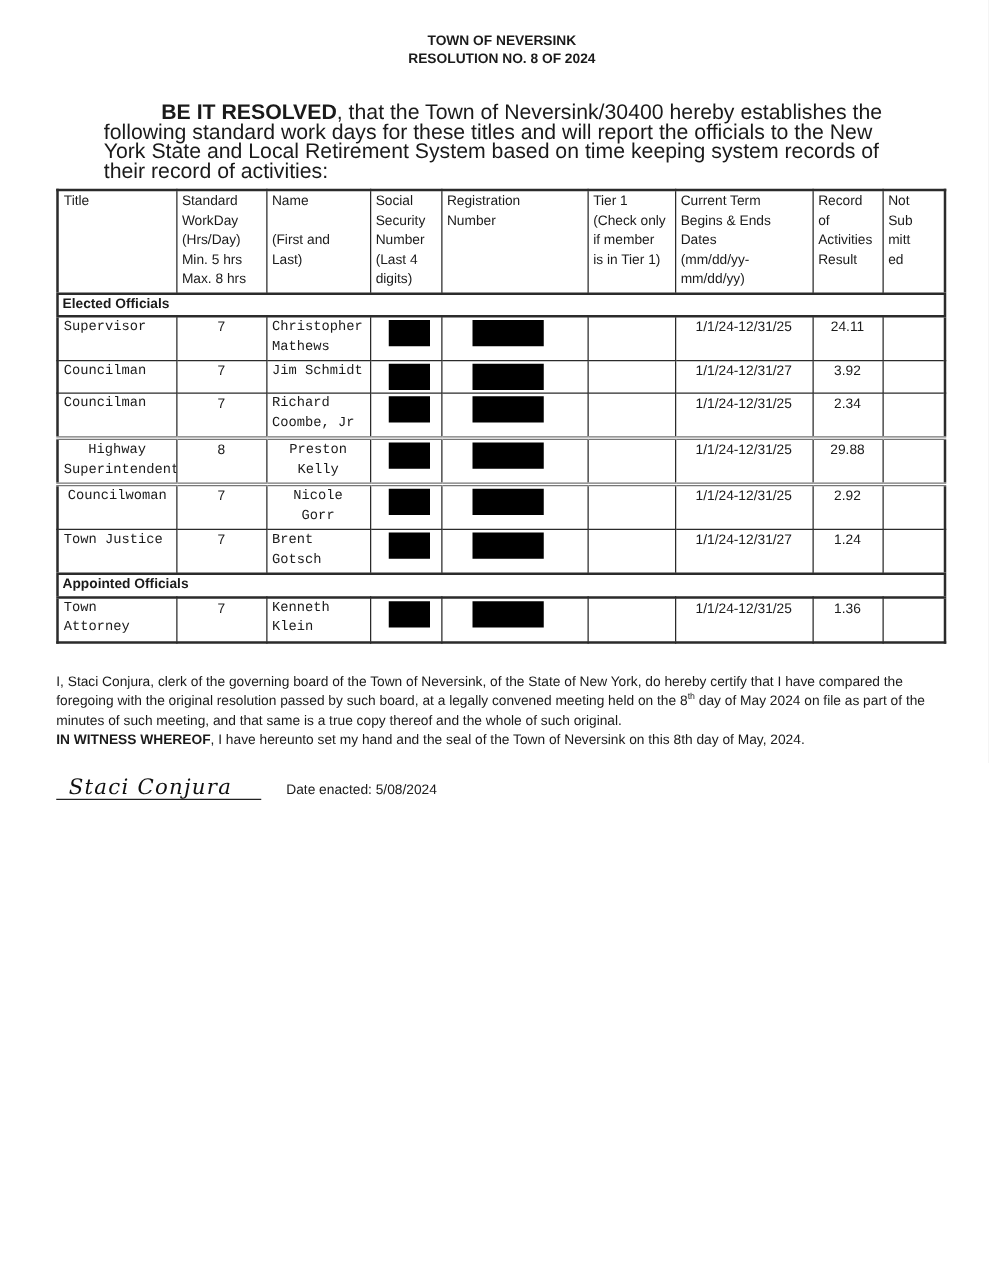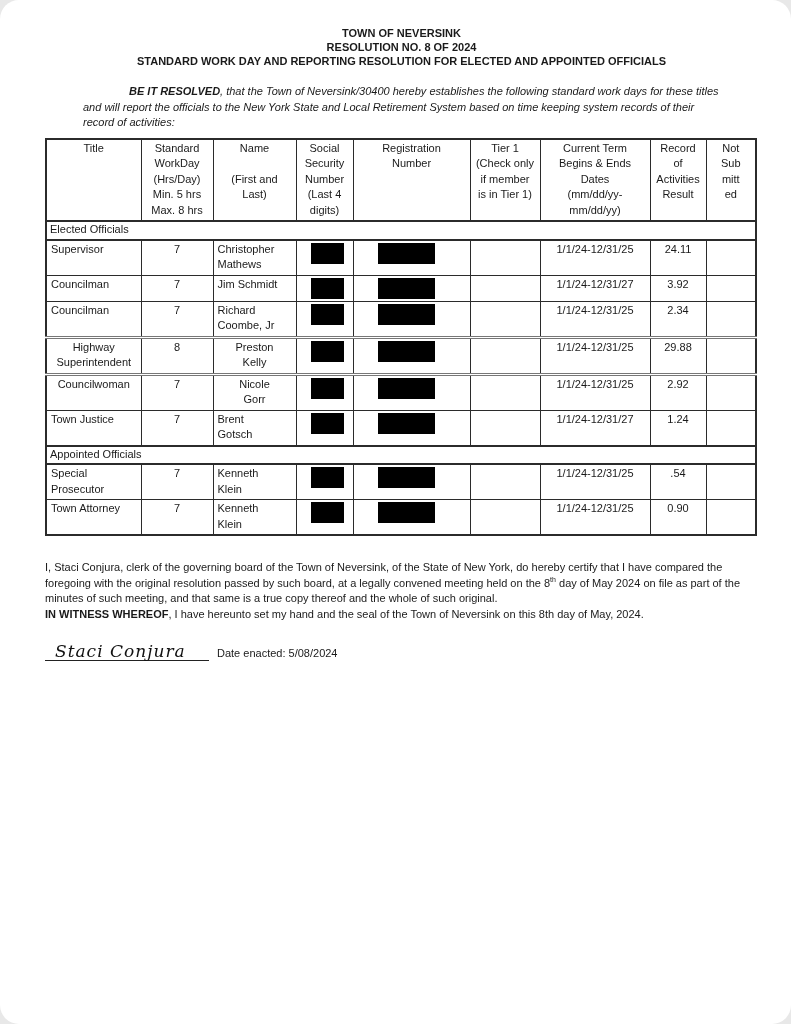--- a/index.html
+++ b/index.html
@@ -5,55 +5,53 @@
   html,body{margin:0;padding:0;background:#e8e8e8;}
   .page{
     position:relative;
     width:791px;height:1024px;
     background:#ffffff;
     font-family:"Liberation Sans",sans-serif;
     color:#1a1a1a;
     box-sizing:border-box;
     padding:26px 33px 0 45px;
     overflow:hidden;
-    border-radius:19px;
   }
   
   .doc-heading{text-align:center;font-weight:bold;font-size:11px;line-height:14px;}
   
   .resolve-para{
-    margin:16px 8px 0 38px;
-    font-size:11px;line-height:15.5px;
+    margin:28px 8px 0 38px;
+    font-size:17px;line-height:15.5px;
     text-indent:46px;
     max-width:640px;
-    font-style:italic;
   }
   .resolve-para b, .cert b{font-weight:bold;}
   
   table.officials{
     border-collapse:collapse;
     margin-top:7px;
     width:710px;
     table-layout:fixed;
     font-size:11px;
     border:2px solid #2b2b2b;
   }
   table.officials th, table.officials td{
     border:1px solid #2b2b2b;
     vertical-align:top;
     padding:1px 4px 2px 4px;
     line-height:15.5px;
     font-weight:normal;
     overflow:hidden;
   }
-  th.hcell{text-align:center;white-space:pre-line;padding-top:2px;padding-bottom:4px;margin-left:12px;}
+  th.hcell{text-align:left;white-space:pre-line;padding-top:2px;padding-bottom:4px;margin-left:12px;}
   td.c{text-align:center;}
-  td.pre{white-space:pre-line;}
+  td.pre{white-space:pre-line;font-family:Liberation Mono, monospace;}
   tr.section-row td{
-    font-weight:normal;
+    font-weight:bold;
     border-top:2px solid #2b2b2b;
     border-bottom:2px solid #2b2b2b;
     padding:0 20px 1px 3px;
   }
   tr.thick-top td{border-top:3px double #777;text-align:center;}
   .redaction{
     background:#000;
     height:21px;
   }
   .redaction.ssn{width:33px;margin-left:10px;margin-top:1px;}
@@ -78,31 +76,30 @@
     padding:0 6px 0 10px;
   }
   .sig-name{
     font-family:"DejaVu Serif",serif;
     font-style:italic;
     font-size:17px;
     line-height:18px;
     letter-spacing:1px;
     color:#111;
   }
-  .date-enacted{margin-left:8px;padding-bottom:2px;}
+  .date-enacted{margin-left:20px;padding-bottom:2px;}
 </style>
 </head>
 <body>
 
 <div class="page">
 
   <div class="doc-heading">
     <div>TOWN OF NEVERSINK</div>
     <div>RESOLUTION NO. 8 OF 2024</div>
-    <div>STANDARD WORK DAY AND REPORTING RESOLUTION FOR ELECTED AND APPOINTED OFFICIALS</div>
   </div>
 
   <p class="resolve-para"><b>BE IT RESOLVED</b><span>, that the Town of Neversink/30400 hereby establishes the following standard work days for these titles and will report the officials to the New York State and Local Retirement System based on time keeping system records of their record of activities:</span></p>
 
   <table class="officials">
     <colgroup>
       <col style="width:95px">
         <col style="width:72px">
         <col style="width:83px">
       <col style="width:57px">
@@ -255,52 +252,35 @@
         <td></td>
         <td class="c">1/1/24-12/31/27</td>
         <td class="c">1.24</td>
         <td></td>
       </tr>
 
       <tr class="section-row">
         <td colspan="9">Appointed Officials</td>
       </tr>
 
-      <tr>
-        <td class="pre">Special
-Prosecutor</td>
+
+      <tr>
+        <td class="pre">Town Attorney</td>
         <td class="c">7</td>
         <td class="pre">Kenneth
 Klein</td>
         <td>
             <div class="redaction ssn" style="background: rgb(0, 0, 0);"></div>
           </td>
         <td>
             <div class="redaction reg" style="background: rgb(0, 0, 0);"></div>
           </td>
         <td></td>
         <td class="c">1/1/24-12/31/25</td>
-        <td class="c">.54</td>
-        <td></td>
-      </tr>
-
-      <tr>
-        <td class="pre">Town Attorney</td>
-        <td class="c">7</td>
-        <td class="pre">Kenneth
-Klein</td>
-        <td>
-            <div class="redaction ssn" style="background: rgb(0, 0, 0);"></div>
-          </td>
-        <td>
-            <div class="redaction reg" style="background: rgb(0, 0, 0);"></div>
-          </td>
-        <td></td>
-        <td class="c">1/1/24-12/31/25</td>
-        <td class="c">0.90</td>
+        <td class="c">1.36</td>
         <td></td>
       </tr>
     </tbody>
   </table>
 
   <p class="cert"><span>I, Staci Conjura, clerk of the governing board of the Town of Neversink, of the State of New York, do hereby certify that I have compared the foregoing with the original resolution passed by such board, at a legally convened meeting held on the 8</span><sup>th</sup><span> day of May 2024 on file as part of the minutes of such meeting, and that same is a true copy thereof and the whole of such original.</span></p>
 
   <p class="witness"><b>IN WITNESS WHEREOF</b><span>, I have hereunto set my hand and the seal of the Town of Neversink on this 8th day of May, 2024.</span></p>
 
   <div class="sig-row">

